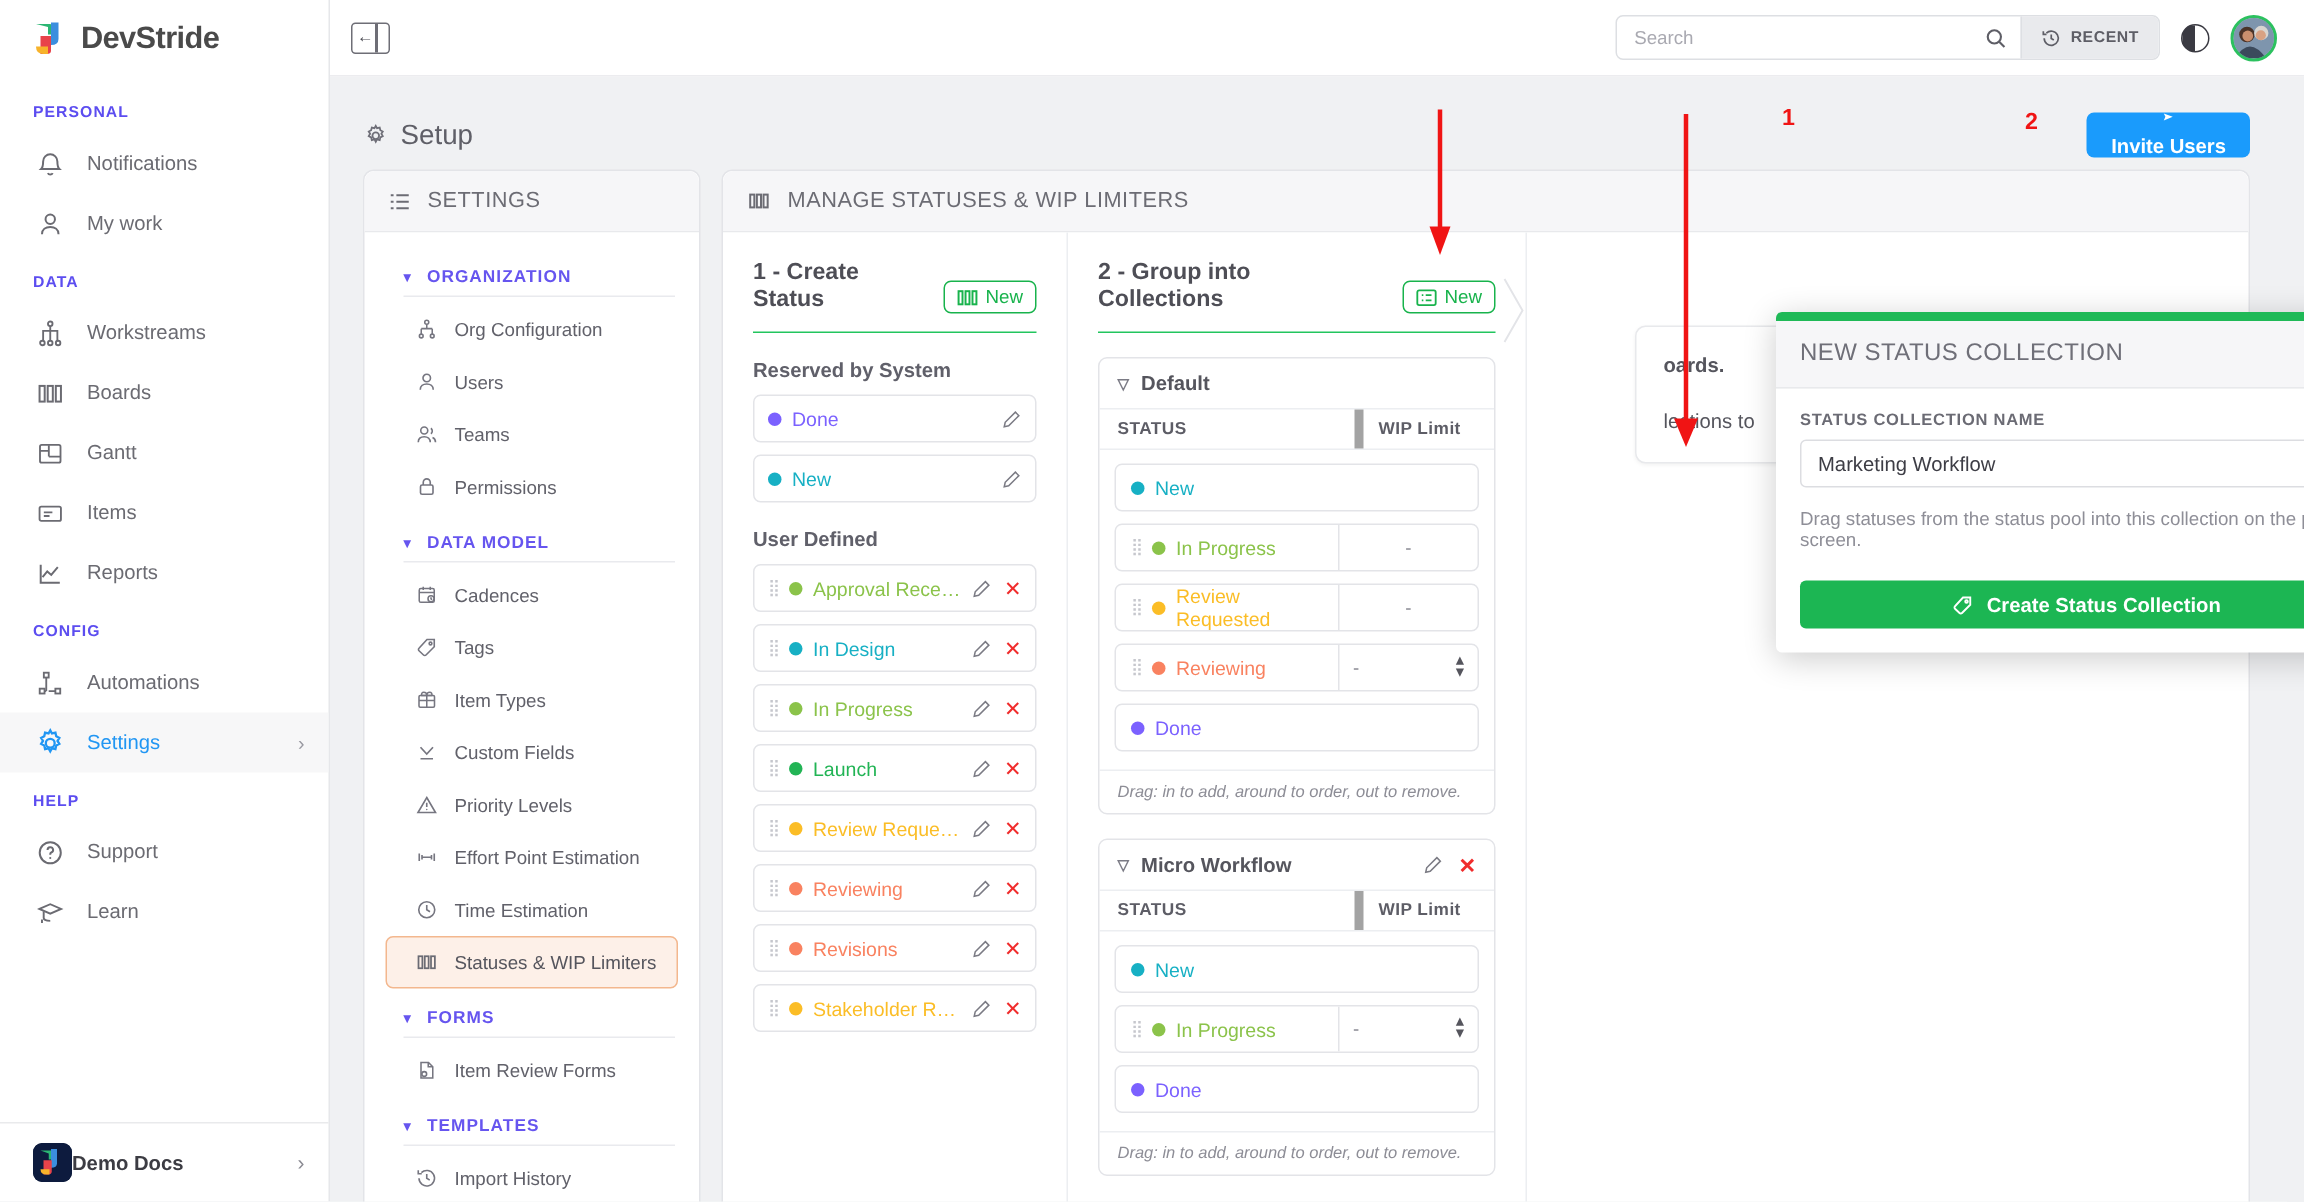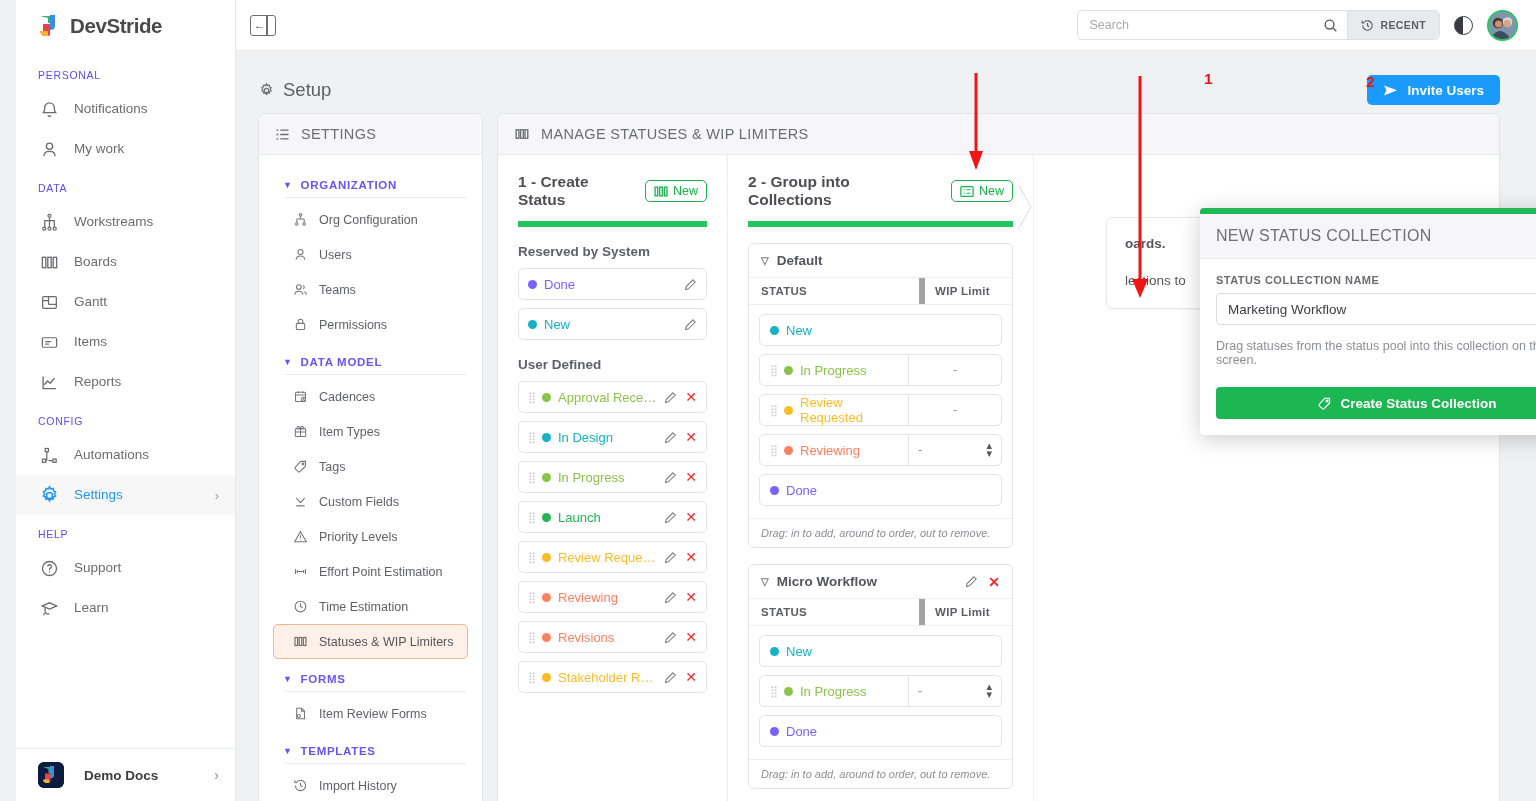--- a/index.html
+++ b/index.html
@@ -2,52 +2,52 @@
 <html><head>
 <meta charset="utf-8">
 <style>
   * { box-sizing: border-box; margin: 0; padding: 0; }
   html, body {
     width: 1536px; height: 801px;
     font-family: "Liberation Sans", sans-serif;
     background: #f0f1f3;
     overflow: hidden;
   }
-  .app { position: relative; width: 1536px; height: 638px; display: flex; padding-left: 16px; }
+  .app { position: relative; width: 1536px; height: 638px; display: flex; }
 
   
   .sidebar {
     width: 220px; height: 801px; background: #ffffff;
     border-right: 1px solid #e6e7ea;
     display: flex; flex-direction: column;
     flex-shrink: 0; position: relative; z-index: 5;
   }
   .brand { display: flex; align-items: center; gap: 9px; padding: 14px 0 12px 22px; }
   .brand-logo { width: 23px; height: 24px; position: relative; flex-shrink: 0; }
   .brand-name { font-size: 20.5px; font-weight: bold; color: #4a4a4a; letter-spacing: -0.4px; }
 
   .nav-scroll { flex: 1; overflow: hidden; padding-top: 6px; }
   .nav-group-label {
-    font-size: 10.5px; font-weight: normal; color: #5c4df0;
+    font-size: 10.5px; font-weight: bold; color: #5c4df0;
     letter-spacing: 0.7px; padding: 13px 0 8px 22px;
   }
   .nav-item {
     display: flex; align-items: center; gap: 14px;
     padding: 9px 16px 9px 22px; cursor: pointer;
     color: #6b6b72; font-size: 13.5px; position: relative;
   }
   .nav-item .ico { width: 22px; height: 22px; flex-shrink: 0; display:flex; align-items:center; justify-content:center; }
   .nav-item.active { background: #f7f7f8; color: #2196f3; }
   .nav-item.active .nav-label { color: #2196f3; }
   .nav-item .chev { margin-left: auto; color: #9a9aa2; font-size: 13px; }
   .nav-label { line-height: 1; }
 
   .sidebar-footer {
     border-top: 1px solid #e9eaec; padding: 13px 16px 13px 22px;
-    display: flex; align-items: center; gap: 20px; cursor: pointer;
+    display: flex; align-items: center; gap: 0; cursor: pointer;
   }
   .ws-logo { width: 26px; height: 26px; border-radius: 6px; position: relative; overflow: hidden; background:#0b1a36; flex-shrink:0;}
   .ws-name { font-size: 13.5px; font-weight: bold; color: #3c3c43; }
   .ws-chev { margin-left: auto; color: #8b8b93; font-size: 14px; }
 
   
   .main { flex: 1; height: 801px; position: relative; background: #f0f1f3; }
   .topbar {
     height: 51px; background: #ffffff; display: flex; align-items: center;
     padding: 0 18px 0 14px; border-bottom: 1px solid #ececef;
@@ -84,21 +84,21 @@
     overflow: hidden; cursor: pointer; position: relative; background: #9fb4c9;
   }
 
   
   .page { padding: 16px 36px 0 22px; position: relative; }
   .page-head { display: flex; align-items: center; height: 46px; }
   .page-title { display: flex; align-items: center; gap: 8px; font-size: 18.5px; color: #5f5f67; }
   .invite-btn {
     margin-left: auto; background: #1a9bfc; color: #fff; border: 0; border-radius: 5px;
     height: 30px; padding: 0 16px; font-size: 13.5px; font-weight: bold; cursor: pointer;
-    display: flex; align-items: center; gap: 9px; font-family: "Liberation Sans", sans-serif;
+    display: flex; align-items: center; gap: 9px; font-family: "Liberation Sans", sans-serif; flex-direction: column;
   }
 
   .panels { display: flex; gap: 14px; align-items: flex-start; }
 
   .card { background: #fff; border: 1px solid #e3e4e8; border-radius: 7px; }
   .card-head {
     background: #f6f6f8; border-bottom: 1px solid #e8e9ec;
     border-radius: 7px 7px 0 0; padding: 12px 16px;
     display: flex; align-items: center; gap: 11px;
     font-size: 14.5px; color: #6c6c74; letter-spacing: 0.35px;
@@ -122,21 +122,21 @@
   .set-item .sico { width: 17px; height: 17px; display:flex; align-items:center; justify-content:center; flex-shrink:0; }
 
   
   .manage-card { flex: 1; min-height: 660px; display: flex; flex-direction: column; }
   .manage-cols { display: flex; flex: 1; }
   .col { padding: 18px 20px 24px 20px; position: relative; }
   .col-1 { width: 230px; flex-shrink: 0; border-right: 1px solid #eceef1; }
   .col-2 { width: 306px; flex-shrink: 0; border-right: 1px solid #eceef1; position: relative; }
   .col-3 { flex: 1; padding: 18px 20px; }
 
-  .col-head { display: flex; align-items: center; gap: 16px; padding-bottom: 12px; border-bottom: 6px solid #22c55e; }
+  .col-head { display: flex; align-items: flex-end; gap: 16px; padding-bottom: 12px; border-bottom: 1px solid #22c55e; }
   .col-title { font-size: 15.5px; font-weight: bold; color: #4e4e56; }
   .new-pill {
     margin-left: auto; display: flex; align-items: center; gap: 5px;
     border: 1.4px solid #18b34c; border-radius: 5px; padding: 3px 8px;
     color: #18b34c; font-size: 12.5px; cursor: pointer; background: #fff;
   }
 
   .sub-label { font-size: 13.5px; font-weight: bold; color: #60606a; margin: 17px 0 9px 0; }
 
   .status-chip {
@@ -500,36 +500,36 @@
                     <rect x="3" y="4" width="12" height="11" rx="1.3"></rect>
                     <path d="M3 7.2h12M6.2 2.6v2.6M11.8 2.6v2.6"></path>
                     <circle cx="12.4" cy="12.2" r="2.4" fill="#fff"></circle>
                     <path d="M12.4 10.9v1.4l.9.6"></path>
                   </svg>
                 </span>
               <span>Cadences</span>
             </div>
             <div class="set-item">
               <span class="sico">
+                  <svg width="15" height="15" viewBox="0 0 18 18" fill="none" stroke="#767680" stroke-width="1.3">
+                    <path d="M9.2 2.8H15v5.8l-6.6 6.6a1.4 1.4 0 0 1-2 0L2.8 11.8a1.4 1.4 0 0 1 0-2z"></path>
+                    <circle cx="12" cy="6" r="1.1"></circle>
+                  </svg>
+                </span>
+              <span>Tags</span>
+            </div>
+            <div class="set-item">
+              <span class="sico">
                   <svg width="15" height="15" viewBox="0 0 18 18" fill="none" stroke="#767680" stroke-width="1.25">
                     <rect x="2.8" y="5.6" width="12.4" height="9.4" rx="1"></rect>
                     <path d="M2.8 9.6h12.4M9 5.6V15"></path>
                     <path d="M9 5.6C9 4 7.8 3 6.6 3S4.4 4 5 5.6zM9 5.6C9 4 10.2 3 11.4 3s2.2 1 1.6 2.6z"></path>
                   </svg>
                 </span>
               <span>Item Types</span>
-            </div>
-            <div class="set-item">
-              <span class="sico">
-                  <svg width="15" height="15" viewBox="0 0 18 18" fill="none" stroke="#767680" stroke-width="1.3">
-                    <path d="M9.2 2.8H15v5.8l-6.6 6.6a1.4 1.4 0 0 1-2 0L2.8 11.8a1.4 1.4 0 0 1 0-2z"></path>
-                    <circle cx="12" cy="6" r="1.1"></circle>
-                  </svg>
-                </span>
-              <span>Tags</span>
             </div>
             <div class="set-item">
               <span class="sico">
                   <svg width="15" height="15" viewBox="0 0 18 18" fill="none" stroke="#767680" stroke-width="1.35">
                     <path d="M4 5l5 5.4L14 5M4 14.2h10"></path>
                   </svg>
                 </span>
               <span>Custom Fields</span>
             </div>
             <div class="set-item">

